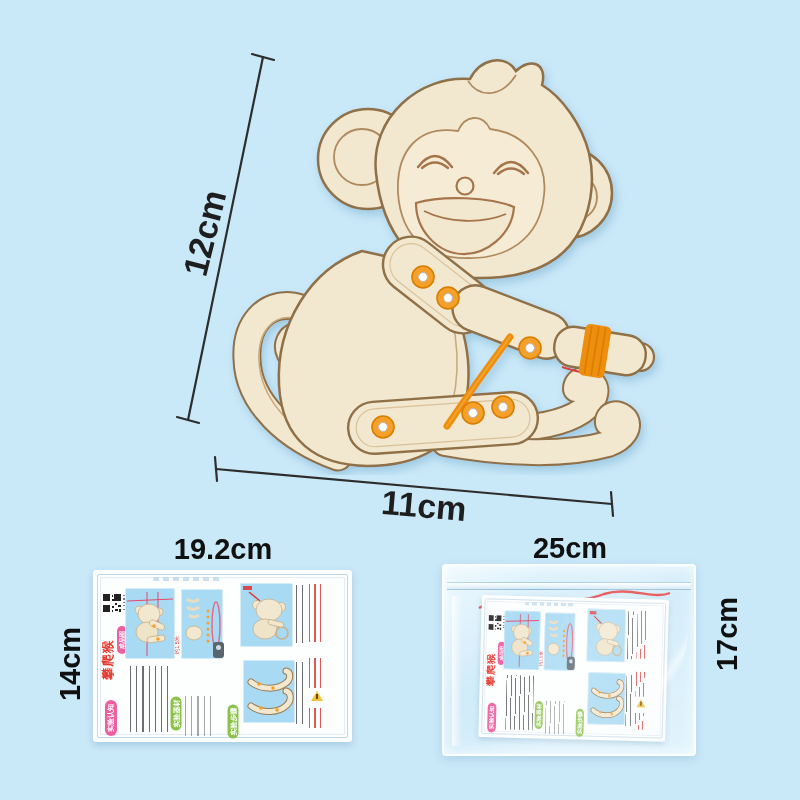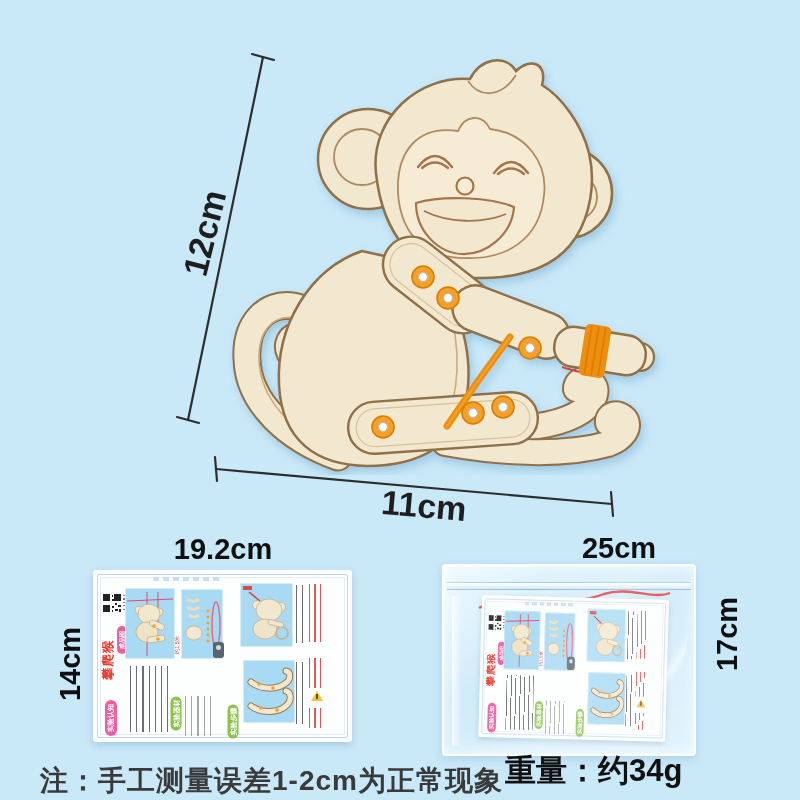--- a/index.html
+++ b/index.html
@@ -240,21 +240,21 @@
       <line x1="216" y1="469" x2="612" y2="504"></line>
       <line x1="215" y1="457" x2="217" y2="481"></line>
       <line x1="611" y1="492" x2="613" y2="516"></line>
     </g>
   </svg>
 
   <div class="dim-label" style="left:205px; top:233px; transform:translate(-50%,-50%) rotate(-76deg);">12cm</div>
   <div class="dim-label" style="left:424px; top:506px; transform:translate(-50%,-50%) rotate(5deg);">11cm</div>
 
   <div class="size-label" style="left:211px; top:549px;margin-left:12px;">19.2cm</div>
-  <div class="size-label" style="left:619px; top:548px;text-align:center;">25cm</div>
+  <div class="size-label" style="left:570px; top:548px;text-align:center;">25cm</div>
   <div class="size-label rot-m90" style="left:70px; top:664px;">14cm</div>
   <div class="size-label rot-m90" style="left:727px; top:634px;">17cm</div>
 
   <div class="abs" style="left:93px; top:570px;">
     <div class="instruction-card">
       <div class="card-frame"></div>
       <div class="card-ornament"></div>
 
       <svg class="qr" viewBox="0 0 18 18">
         <rect width="18" height="18" fill="#fff"></rect>
@@ -434,16 +434,14 @@
       <div class="txt-col red" style="left:216px; top:14px; width:13px; height:58px;"></div>
       <div class="txt-col red" style="left:216px; top:88px; width:13px; height:30px;"></div>
       <div class="txt-col red" style="left:216px; top:138px; width:13px; height:20px;"></div>
       <div class="warn-tri" style="left:218px; top:121px;"></div>
     </div>
       </div>
     <div class="bag-fold2"></div>
     <div class="bag-sheen"></div>
   </div>
 
-  <div class="note-text">注：手工测量误差1-2cm为正常现象</div>
-  <div class="weight-text">重量：约34g</div>
 
 </div>
 
 </body></html>

